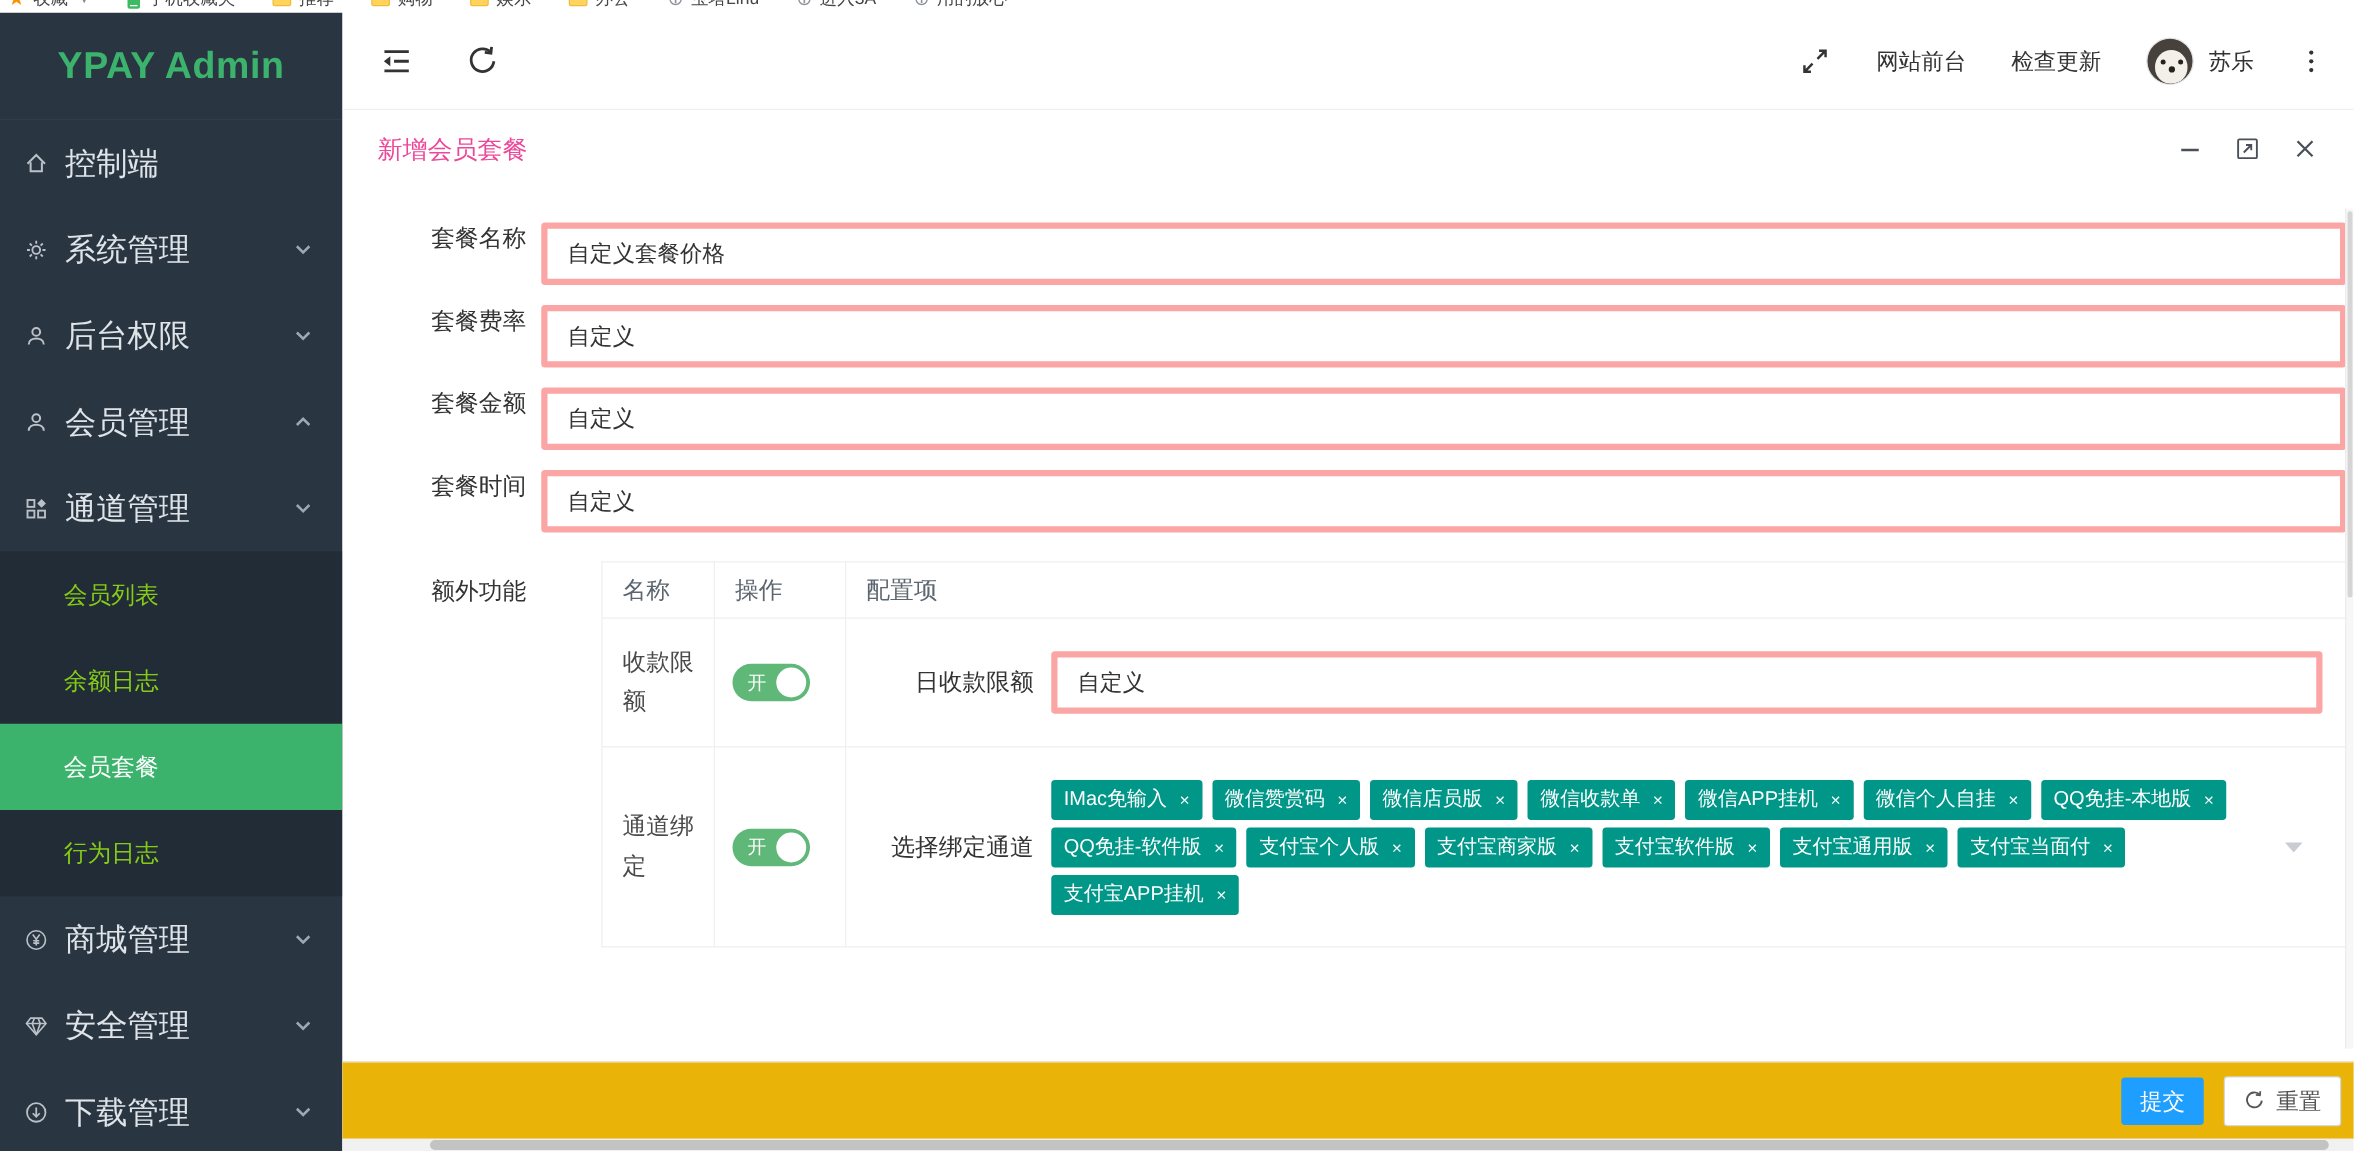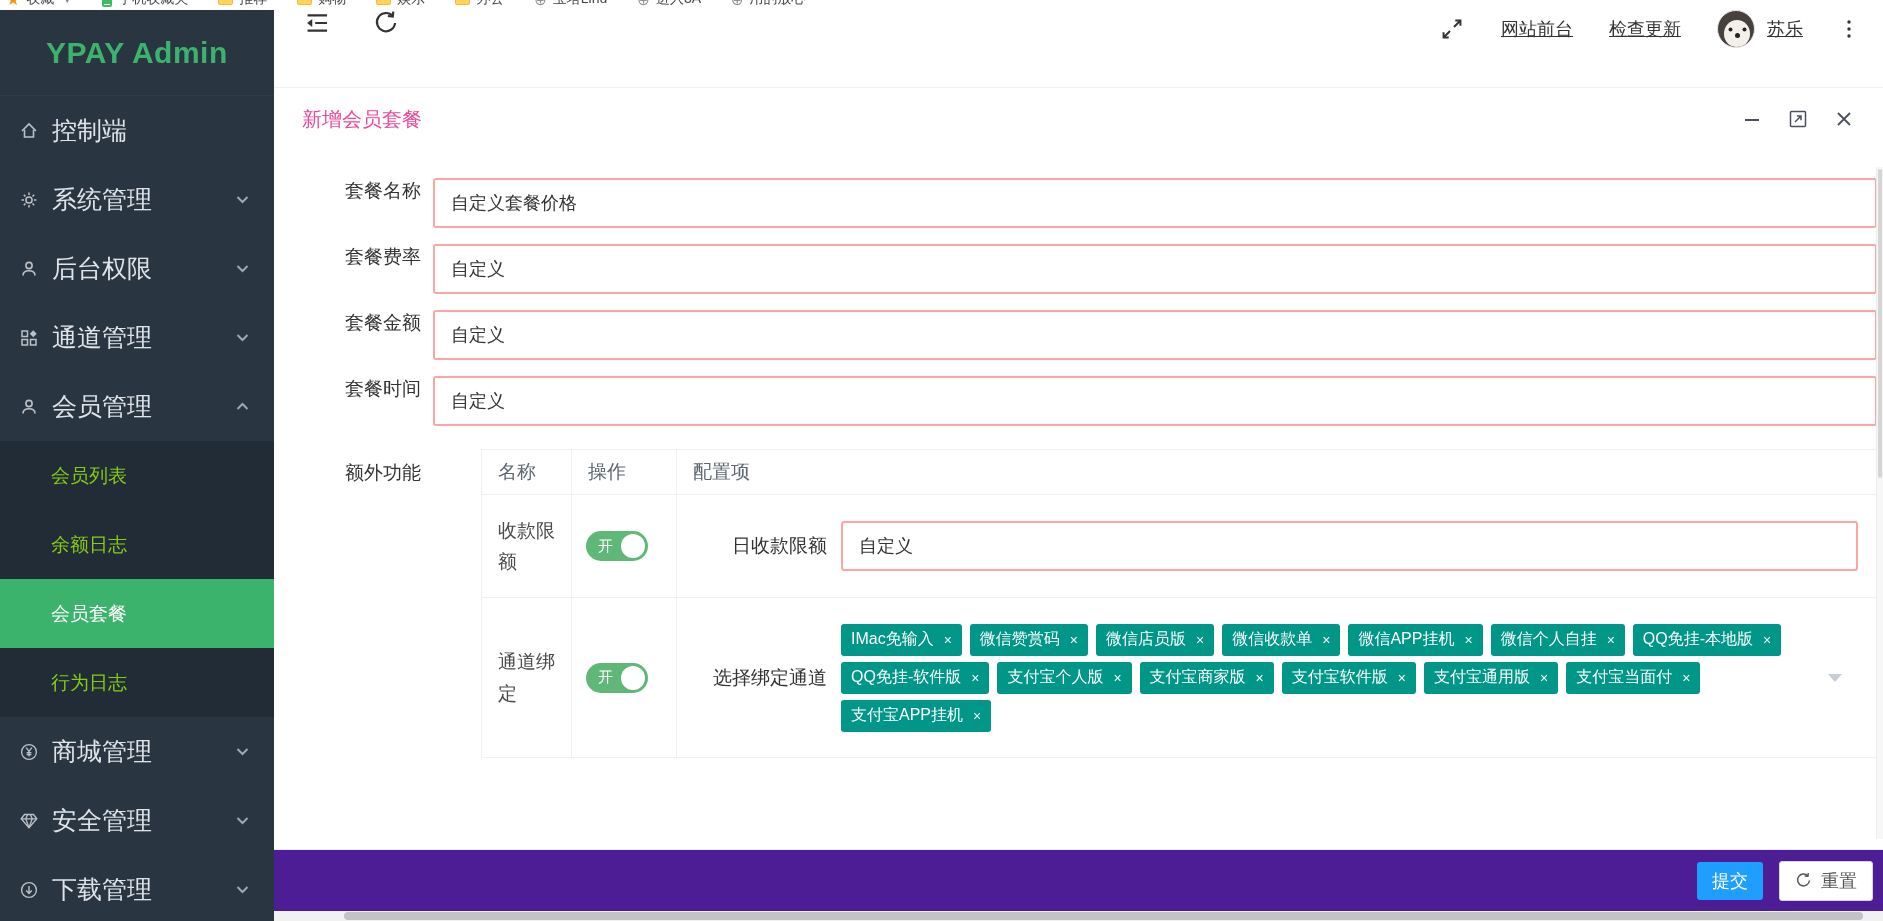--- a/index.html
+++ b/index.html
@@ -34,22 +34,22 @@
   .mi-chevron { width:15px; height:15px; opacity:.65; }
   .mi-chevron svg { width:100%; height:100%; display:block; }
   .submenu { background:#222c37; }
   .submenu-item { height:69px; display:flex; align-items:center; padding-left:51px;
     font-size:19px; color:#84cc16; cursor:pointer; }
   .submenu-item.active { background:#3cb36d; color:#fff; }
 
   
   .main { flex:1; display:flex; flex-direction:column; background:#fff; position:relative; min-width:0; }
 
-  .navbar { height:78px; border-bottom:1px solid #f0f0f0; display:flex; align-items:flex-start;
-    padding:0 24px 0 30px; flex-shrink:0;text-decoration:underline; }
+  .navbar { height:78px; border-bottom:1px solid #f0f0f0; display:flex; align-items:center;
+    padding:0 24px 0 30px; flex-shrink:0; }
   .icon-btn { width:26px; height:26px; color:#333; cursor:pointer; }
   .icon-btn svg { width:100%; height:100%; display:block; }
   .nav-left { display:flex; align-items:center; gap:43px; }
   .nav-right { margin-left:auto; display:flex; align-items:center; gap:36px; font-size:18px; color:#333; }
   .nav-link { cursor:pointer; }
   .nav-user { display:flex; align-items:center; gap:12px; cursor:pointer; }
   .avatar { width:38px; height:38px; border-radius:50%; background:#46413c; position:relative;
     overflow:hidden; border:1px solid #e3e3e3; }
   .avatar::before { content:''; position:absolute; left:6px; top:9px; width:26px; height:27px;
     background:#f3f0ea; border-radius:50% 50% 48% 48%; }
@@ -66,21 +66,21 @@
   .win-controls { margin-left:auto; display:flex; align-items:center; gap:24px; color:#4a4f5a; }
   .win-btn { width:22px; height:22px; cursor:pointer; }
   .win-btn svg { width:100%; height:100%; display:block; }
 
   .form-area { padding:28px 6px 0 71px; }
   .form-row { display:flex; align-items:flex-start; margin-bottom:16px; }
   .form-row.top { align-items:flex-start; margin-top:23px;gap:48px; }
   .form-label { width:76px; flex-shrink:0; text-align:right; margin-right:12px;
     font-size:19px; color:#333; }
   .form-row.top .form-label { padding-top:11px; }
-  .text-input { flex:1; height:50px; border:2px solid #fca5a5; border-radius:3px;
+  .text-input { flex:1; height:50px; border:5px solid #fca5a5; border-radius:3px;
     padding:0 16px; font-size:18px; color:#333; outline:none; background:#fff; min-width:0;
     font-family:"Liberation Sans","DejaVu Sans",sans-serif; }
 
   
   .extra-table { flex:1; border-collapse:collapse; table-layout:fixed; background:#fff; }
   .extra-table th, .extra-table td { border:1px solid #eef0f2; }
   .extra-table th { height:45px; font-weight:normal; text-align:left; padding-left:16px;
     font-size:19px; color:#5c6670; }
   .col-name  { width:90px; }
   .col-op    { width:105px; }
@@ -103,21 +103,21 @@
   .tags { display:flex; flex-wrap:wrap; max-width:990px; }
   .tag { display:inline-flex; align-items:center; background:#009688; color:#fff;
     border-radius:3px; height:32px; padding:0 10px; font-size:16px; margin:3px 8px 3px 0;
     white-space:nowrap; }
   .tag-x { margin-left:10px; font-size:14px; opacity:.95; cursor:pointer; }
   .select-arrow { position:absolute; right:34px; top:50%; margin-top:-4px; width:0; height:0;
     border-left:7px solid transparent; border-right:7px solid transparent;
     border-top:8px solid #c8cdd3; cursor:pointer; }
 
   
-  .footer { height:62px; flex-shrink:0; background:#4c1d95; border-top:1px solid #ededed;
+  .footer { height:62px; flex-shrink:0; background:#eab308; border-top:1px solid #ededed;
     display:flex; align-items:center; justify-content:flex-end; gap:16px; padding-right:10px; }
   .btn-submit { background:#1e9fff; color:#fff; border:none; border-radius:3px; height:38px;
     padding:0 15px; font-size:18px; cursor:pointer; font-family:inherit; }
   .btn-reset { background:#fff; border:1px solid #d6d6d6; border-radius:3px; height:40px;
     padding:0 15px; font-size:18px; color:#555; cursor:pointer; display:flex; align-items:center;
     gap:9px; font-family:inherit; }
   .btn-reset svg { width:17px; height:17px; }
 
   
   .hscroll { height:10px; background:#f1f1f1; position:relative; flex-shrink:0; }
@@ -213,48 +213,48 @@
       <span class="mi-label">后台权限</span>
       <span class="mi-chevron">
         <svg viewBox="0 0 12 12" fill="none" stroke="currentColor" stroke-width="1.6">
             <path d="M2 4 L6 8 L10 4"></path>
           </svg>
       </span>
     </div>
 
     <div class="menu-item">
       <span class="mi-icon">
+        <svg viewBox="0 0 20 20" fill="none" stroke="currentColor" stroke-width="1.6">
+            <circle cx="10" cy="6.5" r="3.1"></circle>
+            <path d="M4 16.5 C4 13.2 7 11.8 10 11.8 C13 11.8 16 13.2 16 16.5"></path>
+          </svg>
+      </span>
+      <span class="mi-label">会员管理</span>
+      <span class="mi-chevron">
+        <svg viewBox="0 0 12 12" fill="none" stroke="currentColor" stroke-width="1.6">
+            <path d="M2 8 L6 4 L10 8"></path>
+          </svg>
+      </span>
+    </div>
+
+    <div class="menu-item">
+      <span class="mi-icon">
         <svg viewBox="0 0 20 20">
             <g fill="none" stroke="currentColor" stroke-width="1.5">
               <rect x="3" y="3" width="5.5" height="5.5"></rect>
               <rect x="3" y="11.5" width="5.5" height="5.5"></rect>
               <rect x="11.5" y="11.5" width="5.5" height="5.5"></rect>
             </g>
             <rect x="11.8" y="3.3" width="4.9" height="4.9" fill="currentColor" transform="rotate(45 14.25 5.75)"></rect>
           </svg>
       </span>
       <span class="mi-label">通道管理</span>
       <span class="mi-chevron">
         <svg viewBox="0 0 12 12" fill="none" stroke="currentColor" stroke-width="1.6">
             <path d="M2 4 L6 8 L10 4"></path>
-          </svg>
-      </span>
-    </div>
-
-    <div class="menu-item">
-      <span class="mi-icon">
-        <svg viewBox="0 0 20 20" fill="none" stroke="currentColor" stroke-width="1.6">
-            <circle cx="10" cy="6.5" r="3.1"></circle>
-            <path d="M4 16.5 C4 13.2 7 11.8 10 11.8 C13 11.8 16 13.2 16 16.5"></path>
-          </svg>
-      </span>
-      <span class="mi-label">会员管理</span>
-      <span class="mi-chevron">
-        <svg viewBox="0 0 12 12" fill="none" stroke="currentColor" stroke-width="1.6">
-            <path d="M2 8 L6 4 L10 8"></path>
           </svg>
       </span>
     </div>
 
     <div class="submenu">
       <div class="submenu-item">
         <span>会员列表</span>
       </div>
       <div class="submenu-item">
         <span>余额日志</span>

